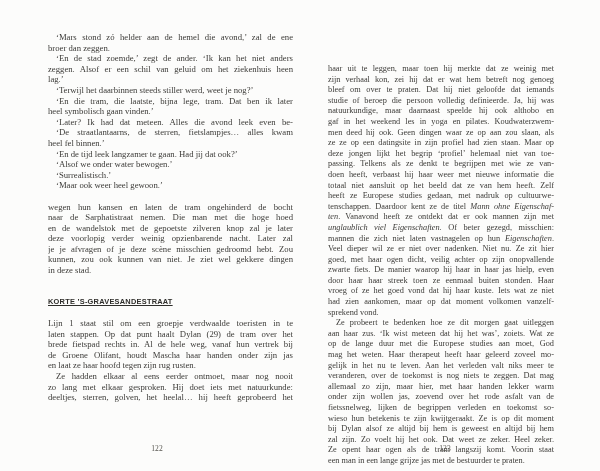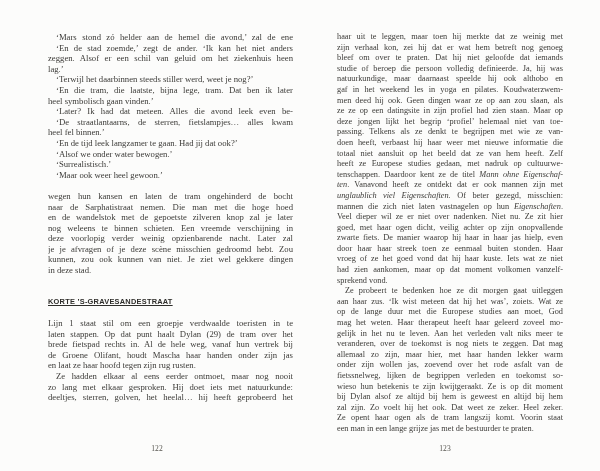--- a/index.html
+++ b/index.html
@@ -7,21 +7,21 @@
     --text:#3c3b38;
     --heading:#2e2d2a;
     --page_number:#55544f;
   }
   *{margin:0;padding:0;box-sizing:border-box;}
   html,body{width:600px;height:471px;}
   body{background:var(--background);overflow:hidden;}
   .spread{position:relative;width:600px;height:374px;background:var(--background);padding-left:40px;}
   .page-col{position:absolute;top:32px;}
   #left-col{left:48px;width:245px;}
-  #right-col{left:337px;width:226px;}
+  #right-col{left:328px;width:226px;margin-top:32px;}
   .line{
     height:10.6px;
     line-height:10.6px;
     font-family:"Liberation Serif","DejaVu Serif",serif;
     color:var(--text);
     text-align:justify;
     text-align-last:justify;
     overflow:hidden;
   }
   #left-col .line{font-size:8.7px;}
@@ -48,38 +48,38 @@
   }
   #page-number-left{left:145px;}
   #page-number-right{left:433px;}
 </style>
 </head>
 <body>
 
 <div class="spread">
   <div class="page-col" id="left-col">
       <div class="line indent">‘Mars stond zó helder aan de hemel die avond,’ zal de ene</div>
+      <div class="line end">broer dan zeggen.</div>
       <div class="line indent">‘En de stad zoemde,’ zegt de ander. ‘Ik kan het niet anders</div>
       <div class="line">zeggen. Alsof er een schil van geluid om het ziekenhuis heen</div>
       <div class="line end">lag.’</div>
       <div class="line indent end">‘Terwijl het daarbinnen steeds stiller werd, weet je nog?’</div>
       <div class="line indent">‘En die tram, die laatste, bijna lege, tram. Dat ben ik later</div>
       <div class="line end">heel symbolisch gaan vinden.’</div>
       <div class="line indent">‘Later? Ik had dat meteen. Alles die avond leek even be-</div>
       <div class="line indent">‘De straatlantaarns, de sterren, fietslampjes… alles kwam</div>
       <div class="line end">heel fel binnen.’</div>
       <div class="line indent end">‘En de tijd leek langzamer te gaan. Had jij dat ook?’</div>
       <div class="line indent end">‘Alsof we onder water bewogen.’</div>
       <div class="line indent end">‘Surrealistisch.’</div>
       <div class="line indent end">‘Maar ook weer heel gewoon.’</div>
       <div class="line blank"></div>
       <div class="line">wegen hun kansen en laten de tram ongehinderd de bocht</div>
       <div class="line">naar de Sarphatistraat nemen. Die man met die hoge hoed</div>
       <div class="line">en de wandelstok met de gepoetste zilveren knop zal je later</div>
-      <div class="line">nog weleens te binnen schieten. Een vreemde verschijning in</div>
       <div class="line">deze voorlopig verder weinig opzienbarende nacht. Later zal</div>
       <div class="line">je je afvragen of je deze scène misschien gedroomd hebt. Zou</div>
       <div class="line">kunnen, zou ook kunnen van niet. Je ziet wel gekkere dingen</div>
       <div class="line end">in deze stad.</div>
       <div class="line blank"></div>
       <div class="line blank"></div>
       <div class="line heading">KORTE ’S-GRAVESANDESTRAAT</div>
       <div class="line blank"></div>
       <div class="line">Lijn 1 staat stil om een groepje verdwaalde toeristen in te</div>
       <div class="line">laten stappen. Op dat punt haalt Dylan (29) de tram over het</div>

